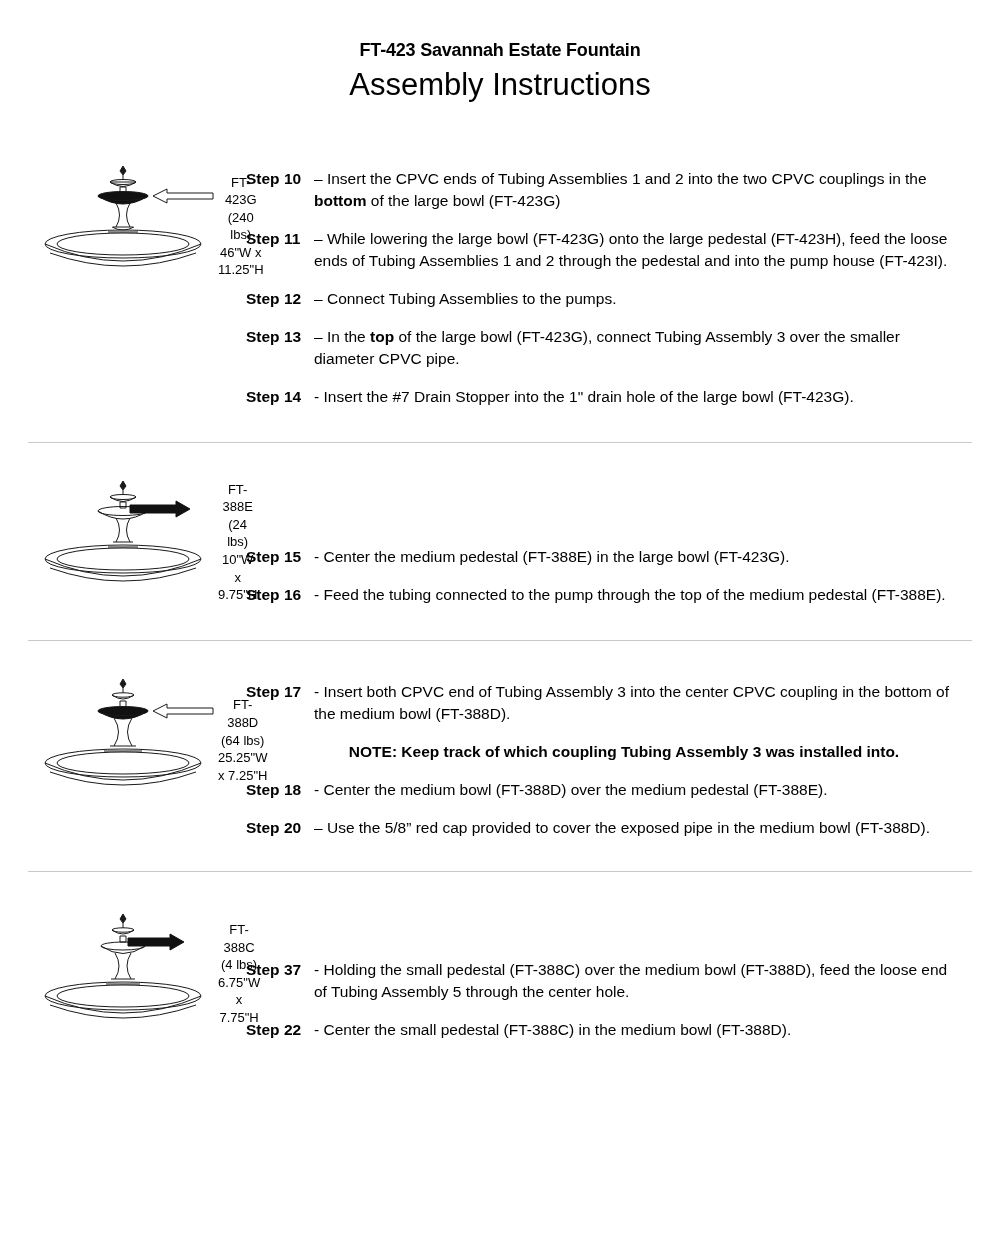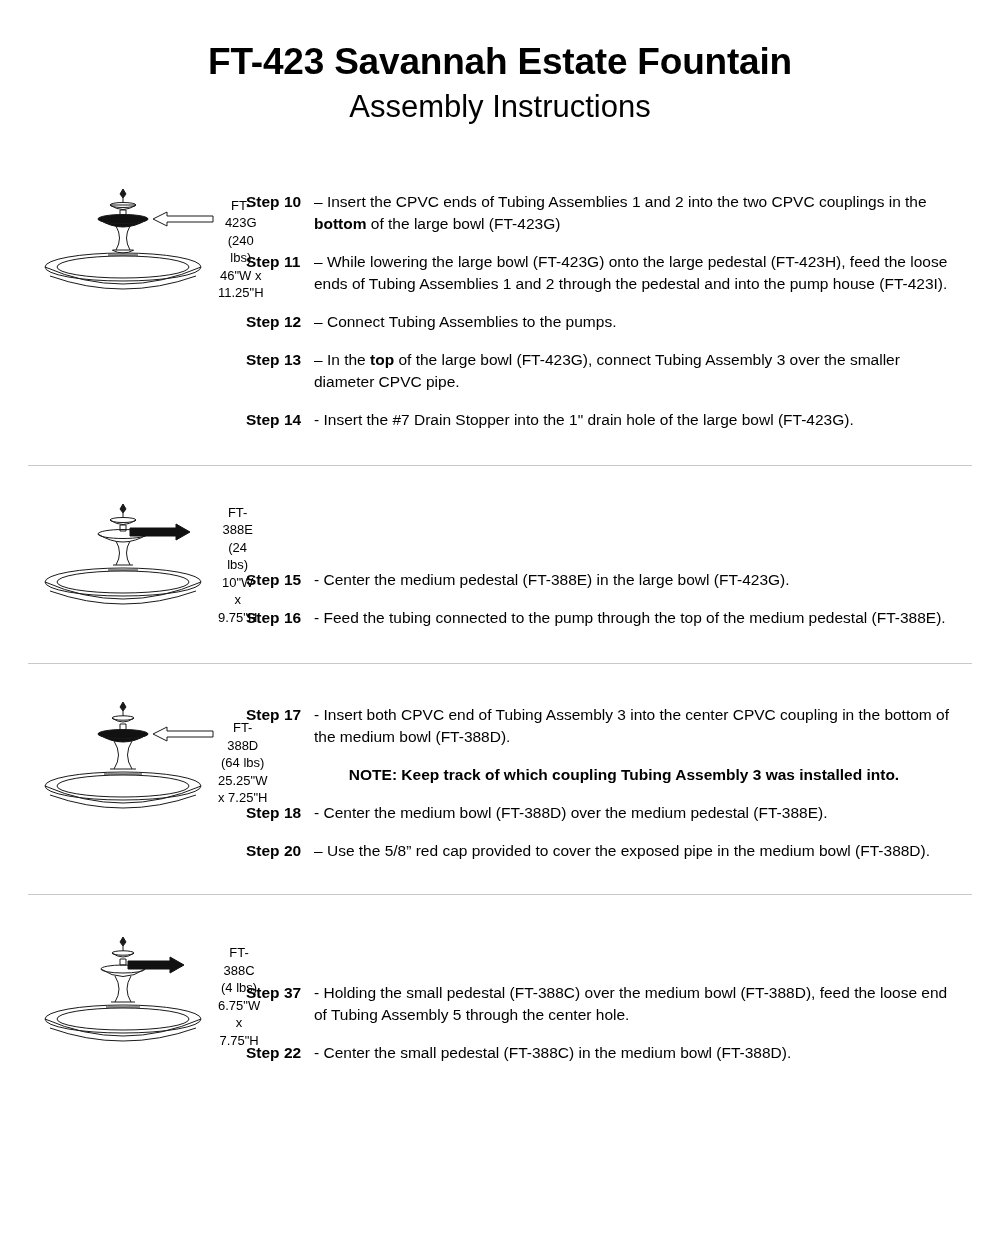--- a/index.html
+++ b/index.html
@@ -19,21 +19,21 @@
     width: 1000px;
     height: 1250px;
     position: relative;
     box-sizing: border-box;
   }
   .header {
     text-align: center;
     padding-top: 40px;
   }
   .title {
-    font-size: 37px;
+    font-size: 18px;
     font-weight: bold;
     letter-spacing: -0.2px;
     line-height: 1.2;
     margin: 0;
   }
   .subtitle {
     font-size: 31px;
     font-weight: normal;
     line-height: 1.25;
     margin: 4px 0 0 0;

